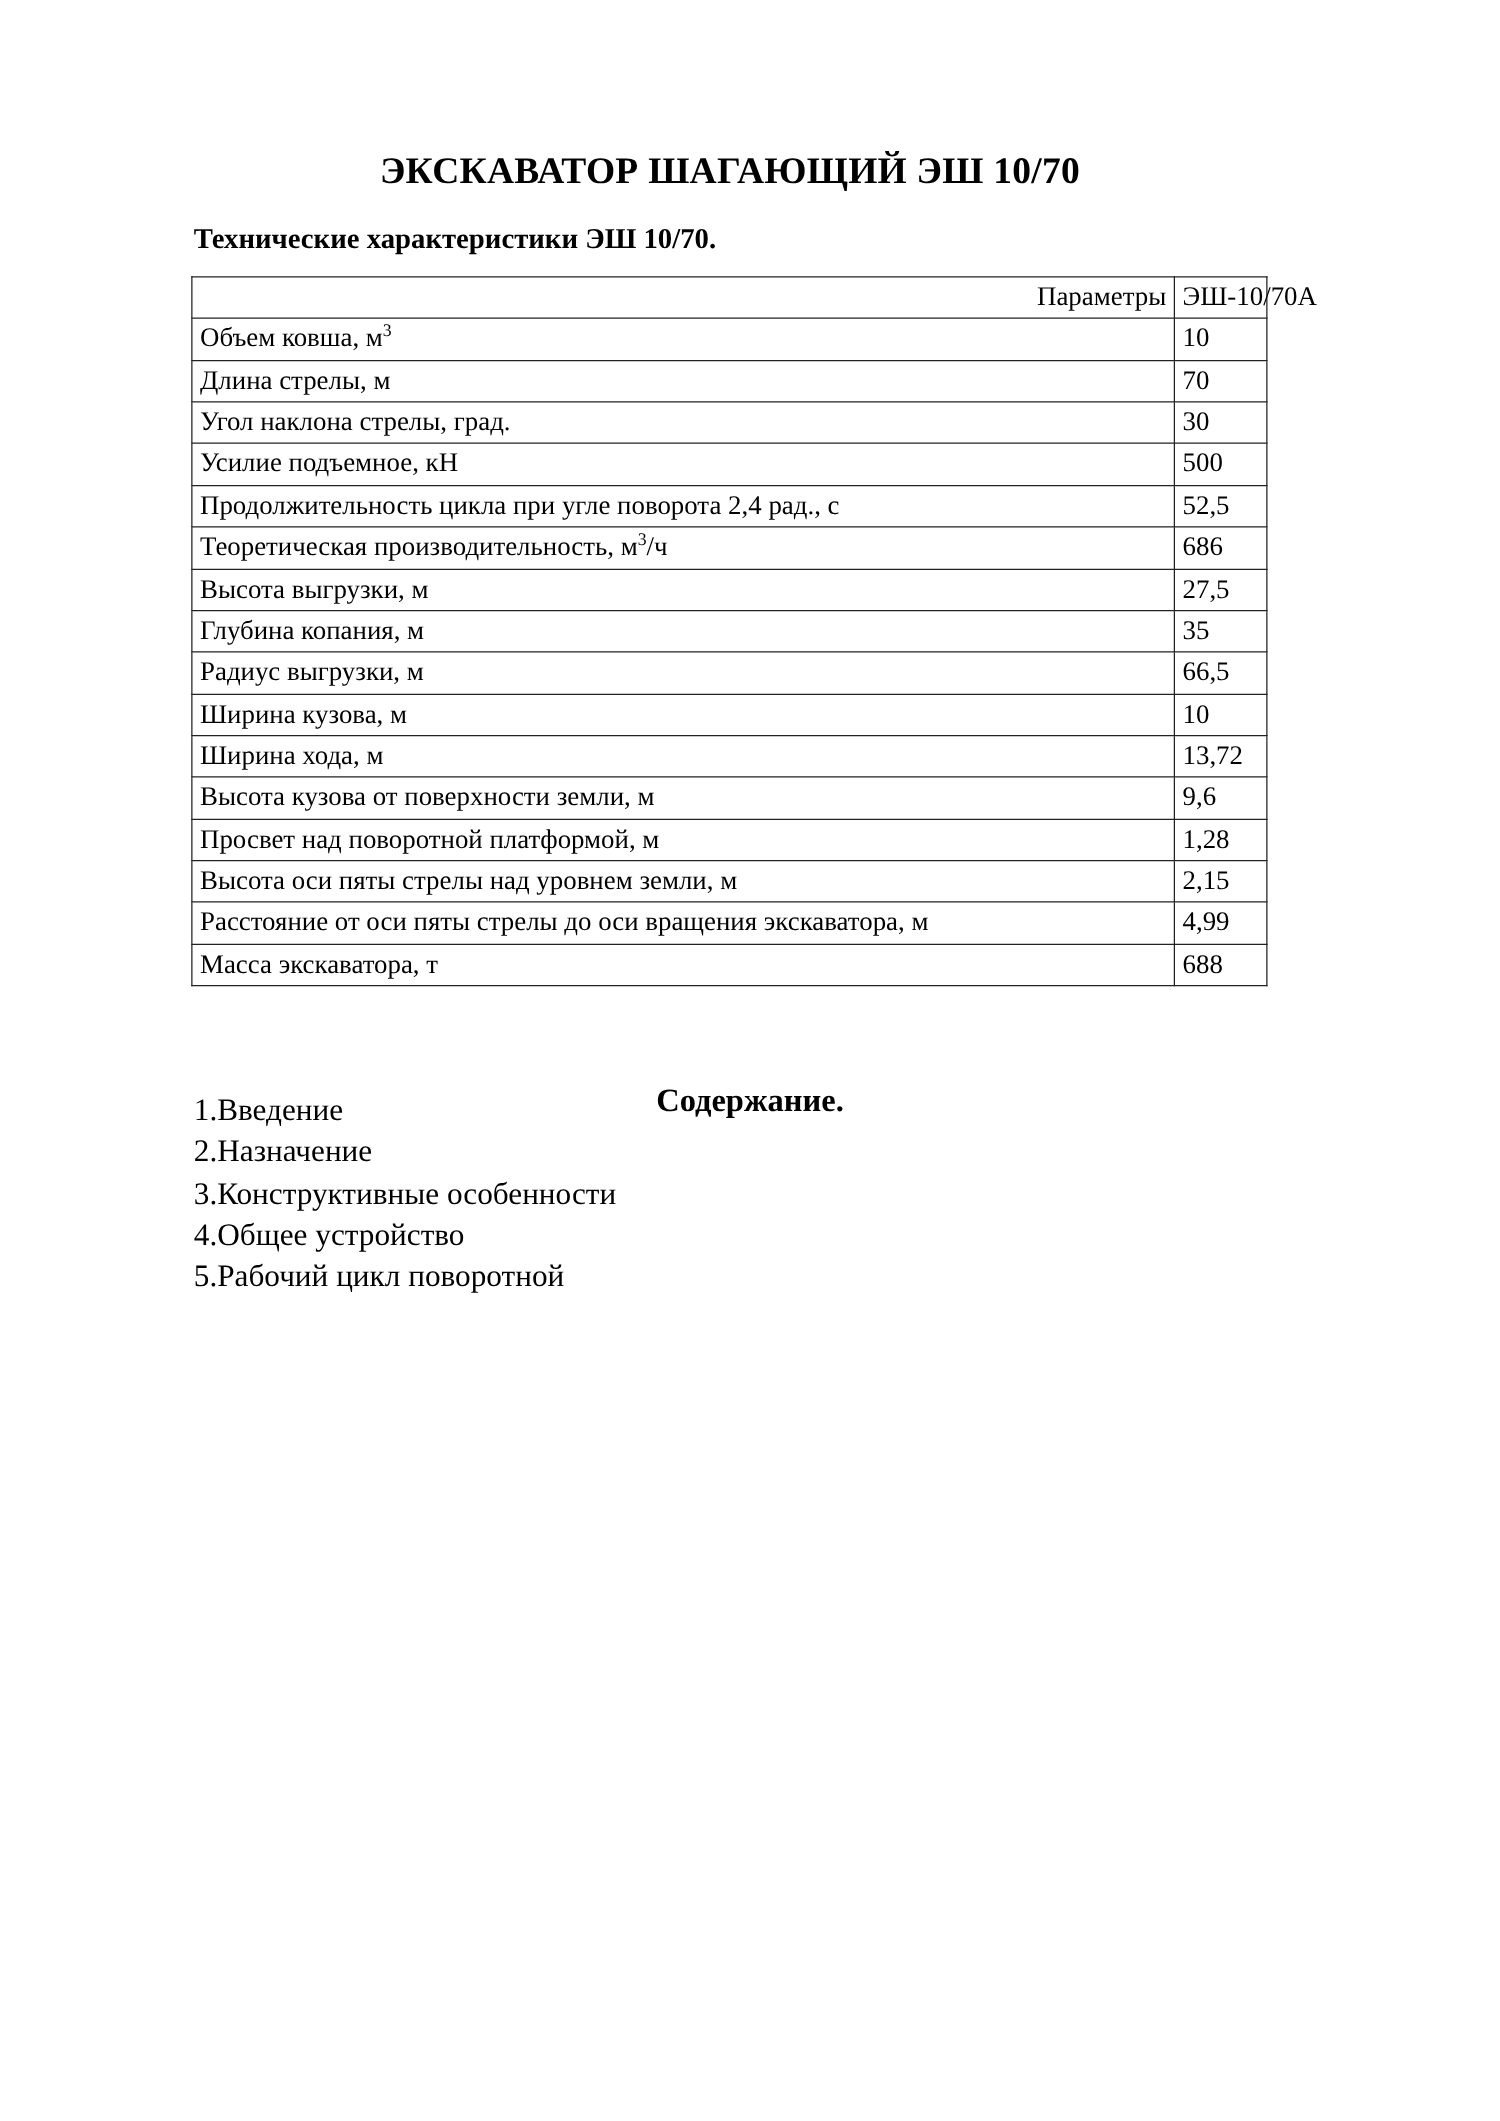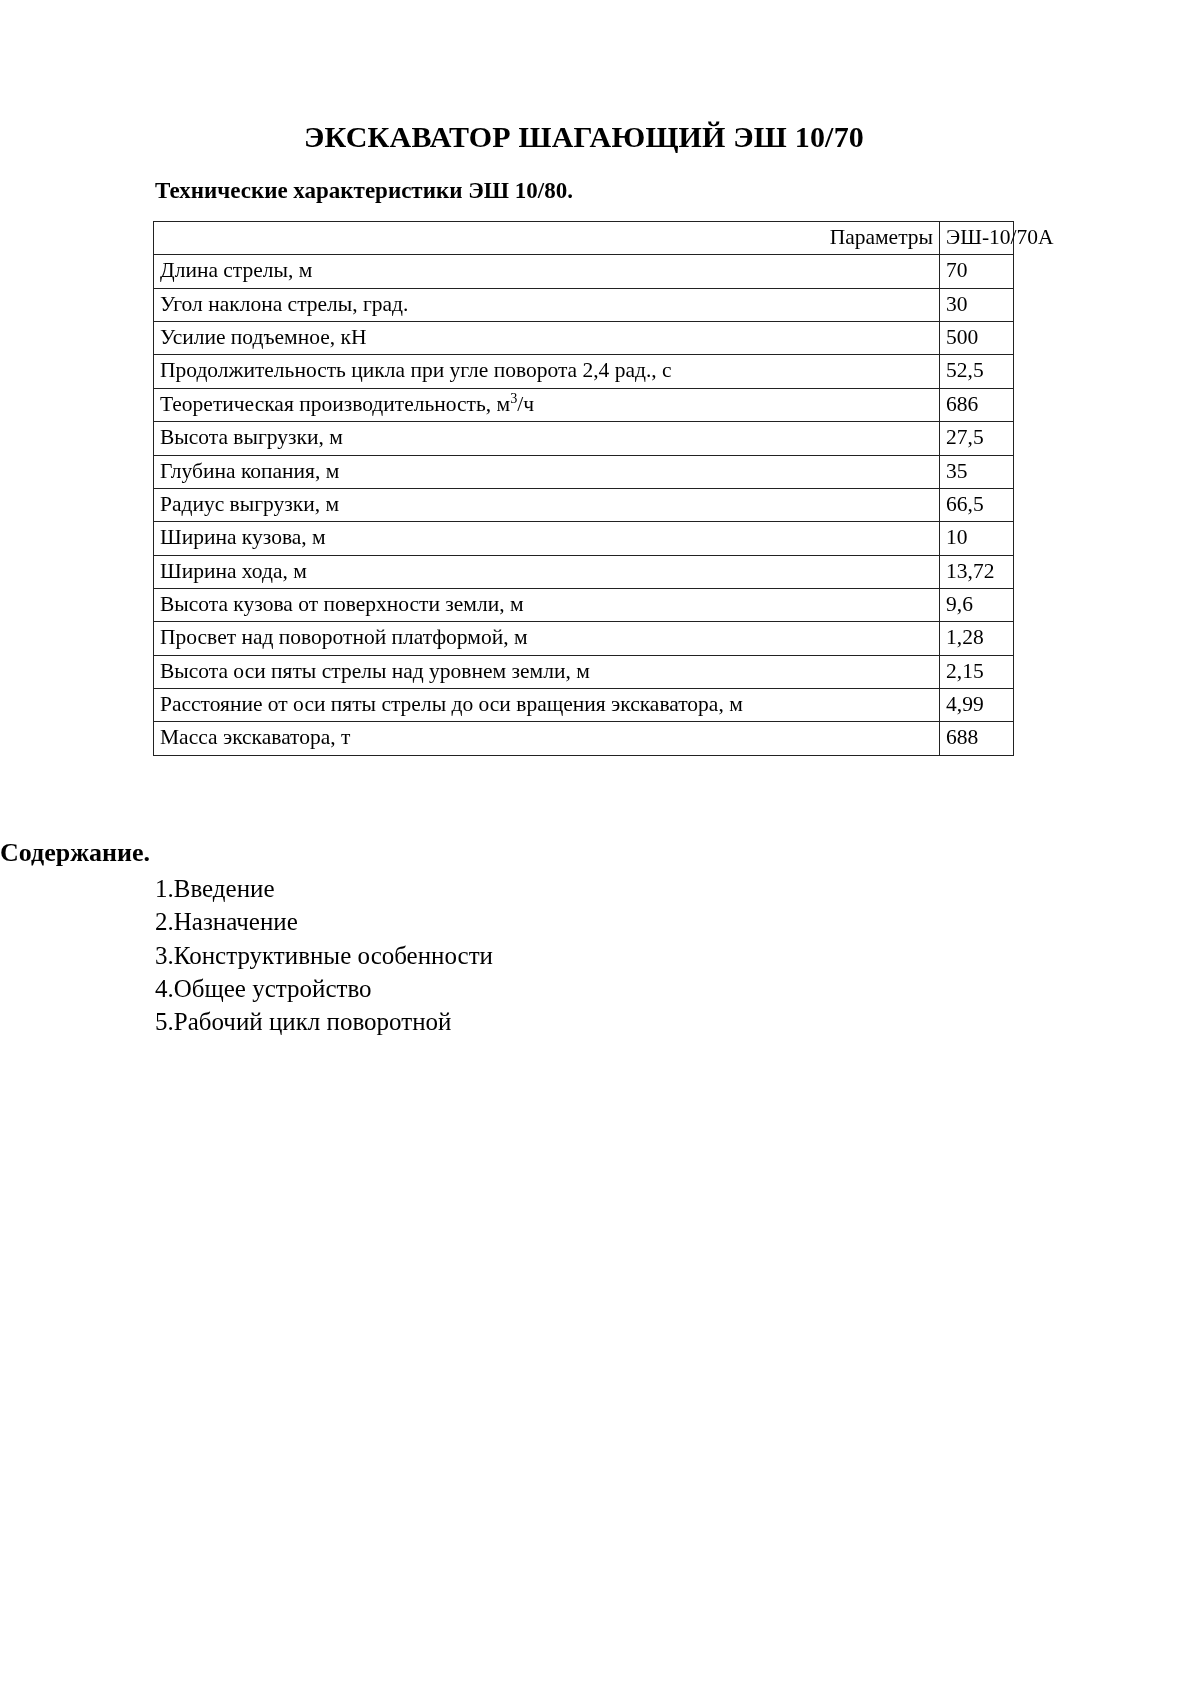--- a/index.html
+++ b/index.html
@@ -86,22 +86,23 @@
   .sup {
     font-size: 0.66em;
     vertical-align: super;
     line-height: 0;
   }
 
   
   .contents-title {
     position: absolute;
     left: 0;
-    top: 838px;
+    top: 866px;
     width: 1200px;
+    text-align: center;
     font-size: 26px;
     font-weight: bold;
   }
   .contents-list {
     position: absolute;
     left: 155px;
     top: 872px;
     width: 800px;
     font-size: 25px;
     line-height: 1.33;
@@ -114,33 +115,37 @@
     display: inline;
   }
 </style>
 </head>
 <body>
 
 <div class="page">
 
   <h1 class="doc-title">ЭКСКАВАТОР ШАГАЮЩИЙ ЭШ 10/70</h1>
 
-  <div class="section-subtitle">Технические характеристики ЭШ 10/80.</div>
+  <div class="section-subtitle">Технические характеристики ЭШ 10/70.</div>
 
   <div class="spec-table-wrap">
     <table class="spec-table">
       <colgroup>
         <col class="c-param">
         <col class="c-value">
       </colgroup>
       <tbody>
         <tr class="header-row">
           <td class="param">Параметры</td>
           <td class="value">ЭШ-10/70А</td>
         </tr>
+      <tr>
+            <td class="param"><span>Объем ковша, м</span><span class="sup">3</span></td>
+            <td class="value">10</td>
+          </tr>
           <tr>
             <td class="param"><span>Длина стрелы, м</span></td>
             <td class="value">70</td>
           </tr>
           <tr>
             <td class="param"><span>Угол наклона стрелы, град.</span></td>
             <td class="value">30</td>
           </tr>
           <tr>
             <td class="param"><span>Усилие подъемное, кН</span></td>

